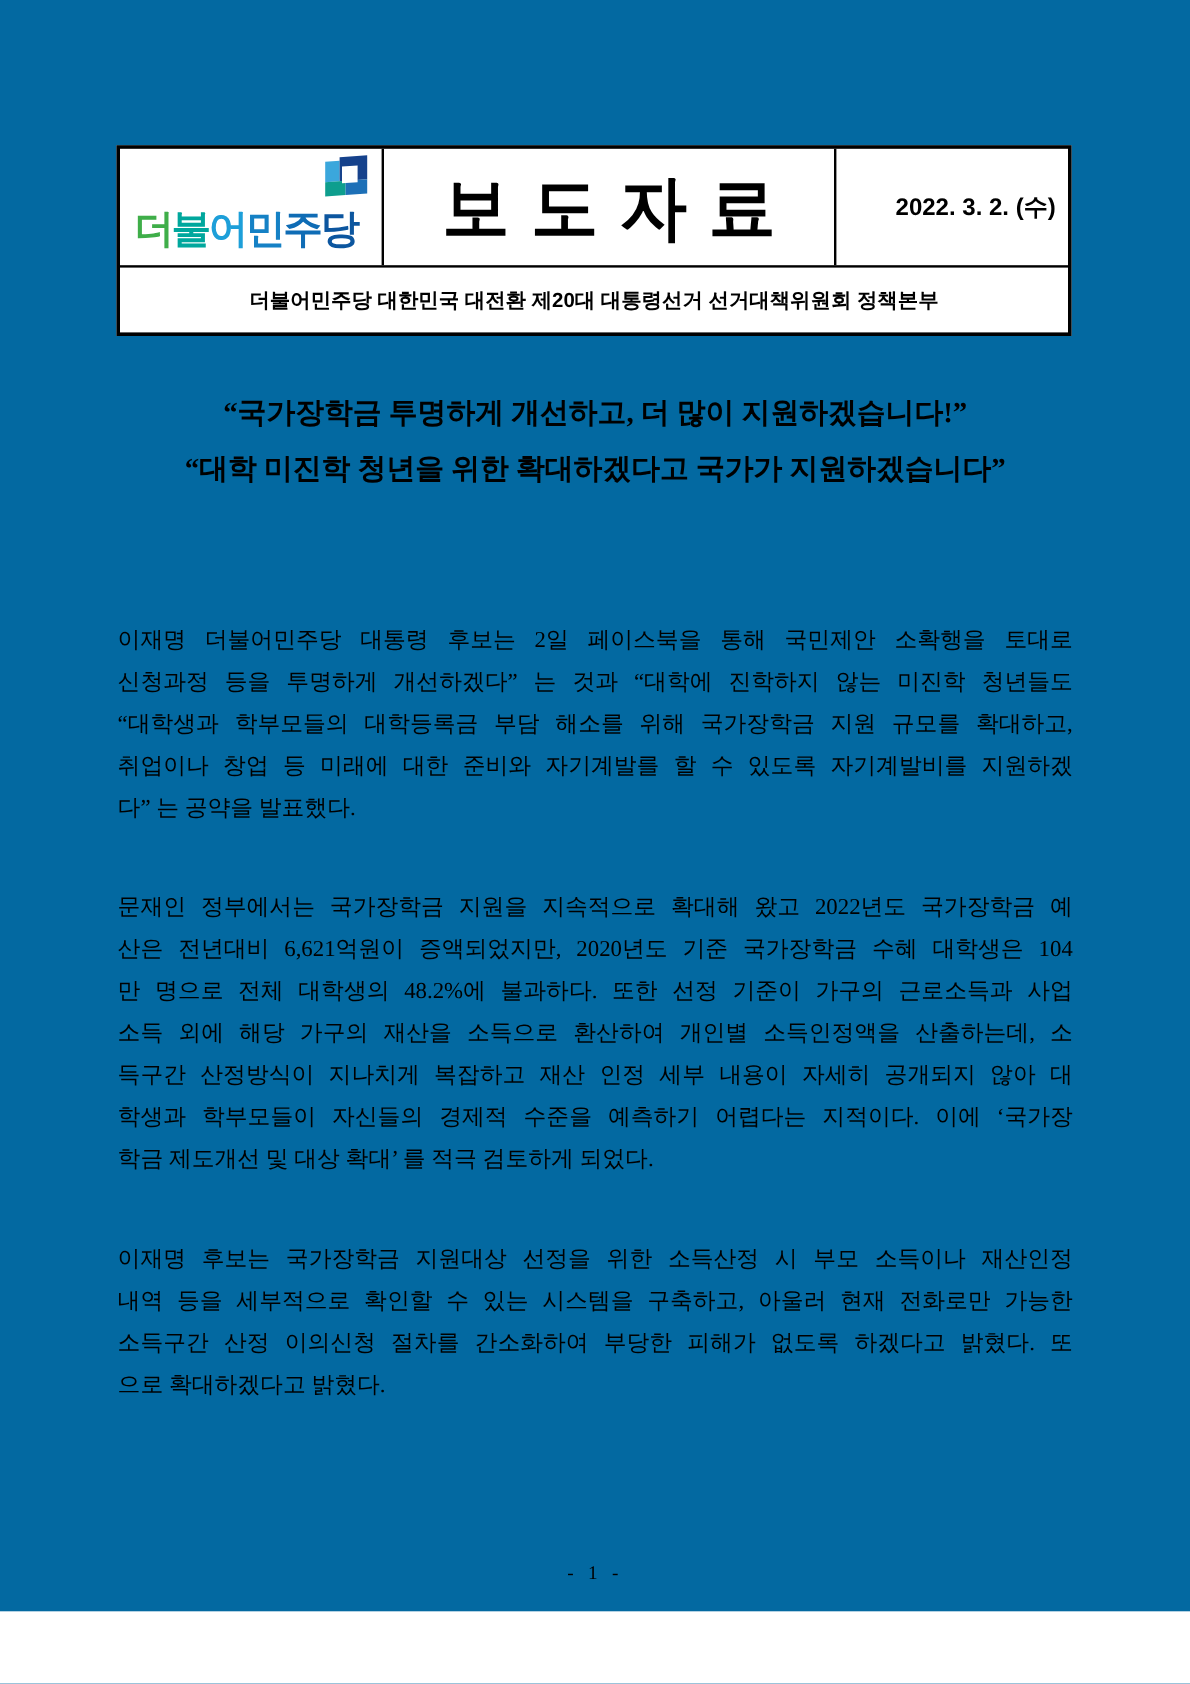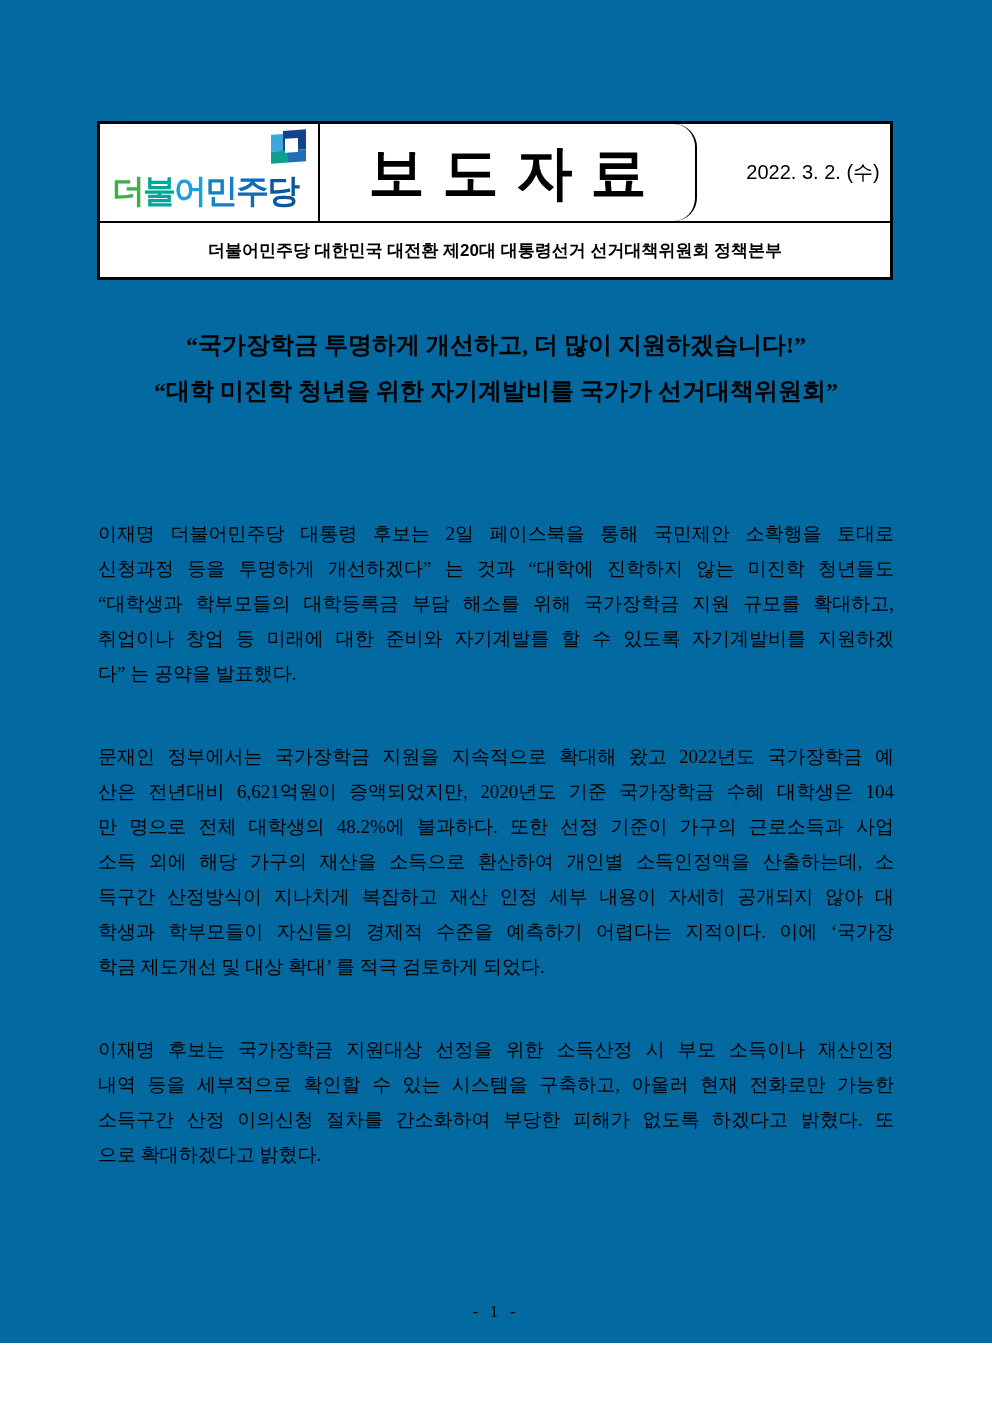--- a/index.html
+++ b/index.html
@@ -35,36 +35,36 @@
     font-weight: 800;
     font-size: 33px;
     letter-spacing: -2px;
     white-space: nowrap;
     line-height: 1;
   }
   .flag-icon { position: absolute; right: 8px; top: 5px; }
   .title-cell {
     flex: 1;
     border-right: 2px solid #000;
-    display: flex; align-items: center; justify-content: center; border-radius: 23px;
+    display: flex; align-items: center; justify-content: center;
   }
   .title-text {
     font-family: "Liberation Sans", sans-serif;
     font-weight: 900;
     font-size: 56px;
     letter-spacing: 18px;
     margin-right: -18px;
     line-height: 1;
     transform: scaleY(1.05);
   }
   .date-cell {
     width: 193px;
     display: flex; align-items: center; justify-content: center;
     font-family: "Liberation Sans", sans-serif;
-    font-weight: 400;
+    font-weight: 700;
     font-size: 20px;
     white-space: nowrap;
     padding-left: 39px;
   }
   .header-sub {
     border-top: 2px solid #000;
     height: 56px;
     display: flex; align-items: center; justify-content: center;
     font-family: "Liberation Sans", sans-serif;
     font-weight: 600;
@@ -151,21 +151,21 @@
       </div>
     </div>
 
     <div class="header-sub">
       <span>더불어민주당 대한민국 대전환 제20대 대통령선거 선거대책위원회 정책본부</span>
     </div>
   </div>
 
   <div class="headlines">
     <div>“국가장학금 투명하게 개선하고, 더 많이 지원하겠습니다!”</div>
-    <div>“대학 미진학 청년을 위한 자기계발비를 국가가 선거대책위원회”</div>
+    <div>“대학 미진학 청년을 위한 확대하겠다고 국가가 지원하겠습니다”</div>
   </div>
 
   <div class="body-text">
 
     <div class="paragraph">
       <div class="bline">이재명 더불어민주당 대통령 후보는 2일 페이스북을 통해 국민제안 소확행을 토대로</div>
       <div class="bline">신청과정 등을 투명하게 개선하겠다” 는 것과 “대학에 진학하지 않는 미진학 청년들도</div>
       <div class="bline">“대학생과 학부모들의 대학등록금 부담 해소를 위해 국가장학금 지원 규모를 확대하고,</div>
       <div class="bline">취업이나 창업 등 미래에 대한 준비와 자기계발를 할 수 있도록 자기계발비를 지원하겠</div>
       <div class="bline last">다” 는 공약을 발표했다.</div>

